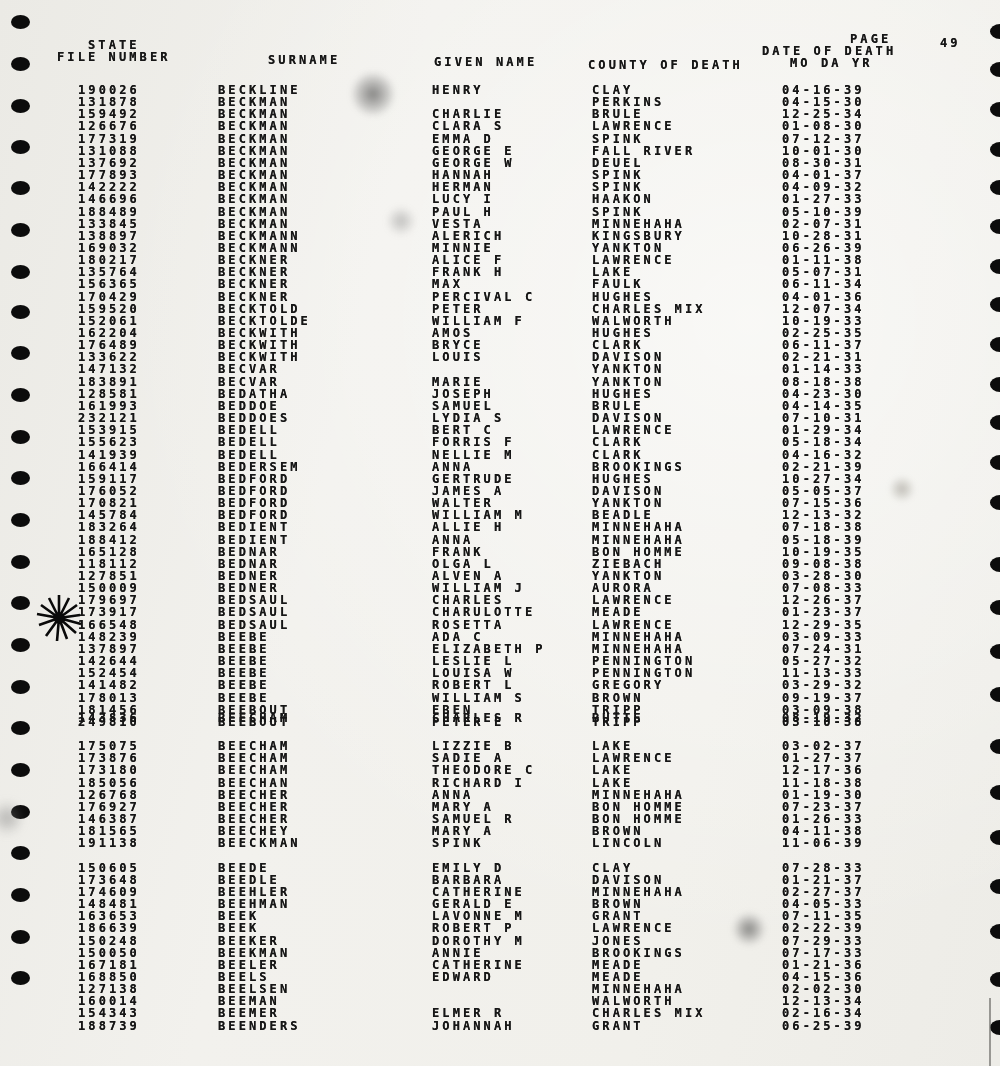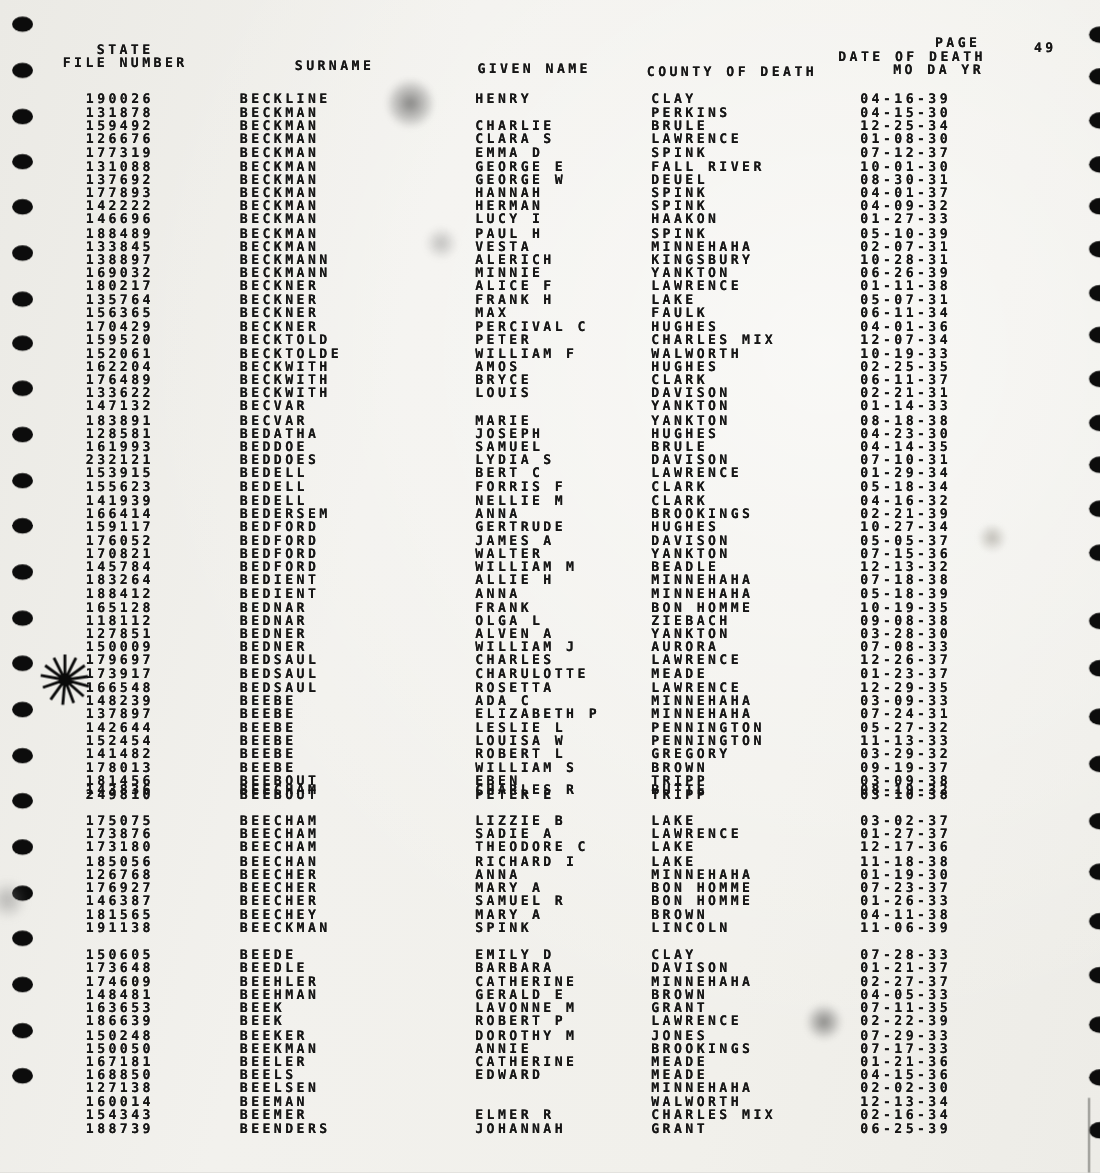--- a/index.html
+++ b/index.html
@@ -50,21 +50,21 @@
 <div id="page">
 
   <div class="txt" style="left:850px;top:32px">PAGE</div>
   <div class="txt" style="left:940px;top:36px">49</div>
   <div class="txt" style="left:88px;top:38px">STATE</div>
   <div class="txt" style="left:57px;top:50px">FILE NUMBER</div>
   <div class="txt" style="left:268px;top:53px">SURNAME</div>
   <div class="txt" style="left:434px;top:55px">GIVEN NAME</div>
   <div class="txt" style="left:588px;top:58px">COUNTY OF DEATH</div>
   <div class="txt" style="left:762px;top:44px">DATE OF DEATH</div>
-  <div class="txt" style="left:812px;top:56px">MO DA YR</div>
+  <div class="txt" style="left:790px;top:56px">MO DA YR</div>
 
   <div id="rows">
       <div class="row" style="top: 84px;">
         <span class="cell c0">190026</span>
         <span class="cell c1">BECKLINE</span>
         <span class="cell c2">HENRY</span>
         <span class="cell c3">CLAY</span>
         <span class="cell c4">04-16-39</span>
       </div>
       <div class="row" style="top: 96.15px;">

